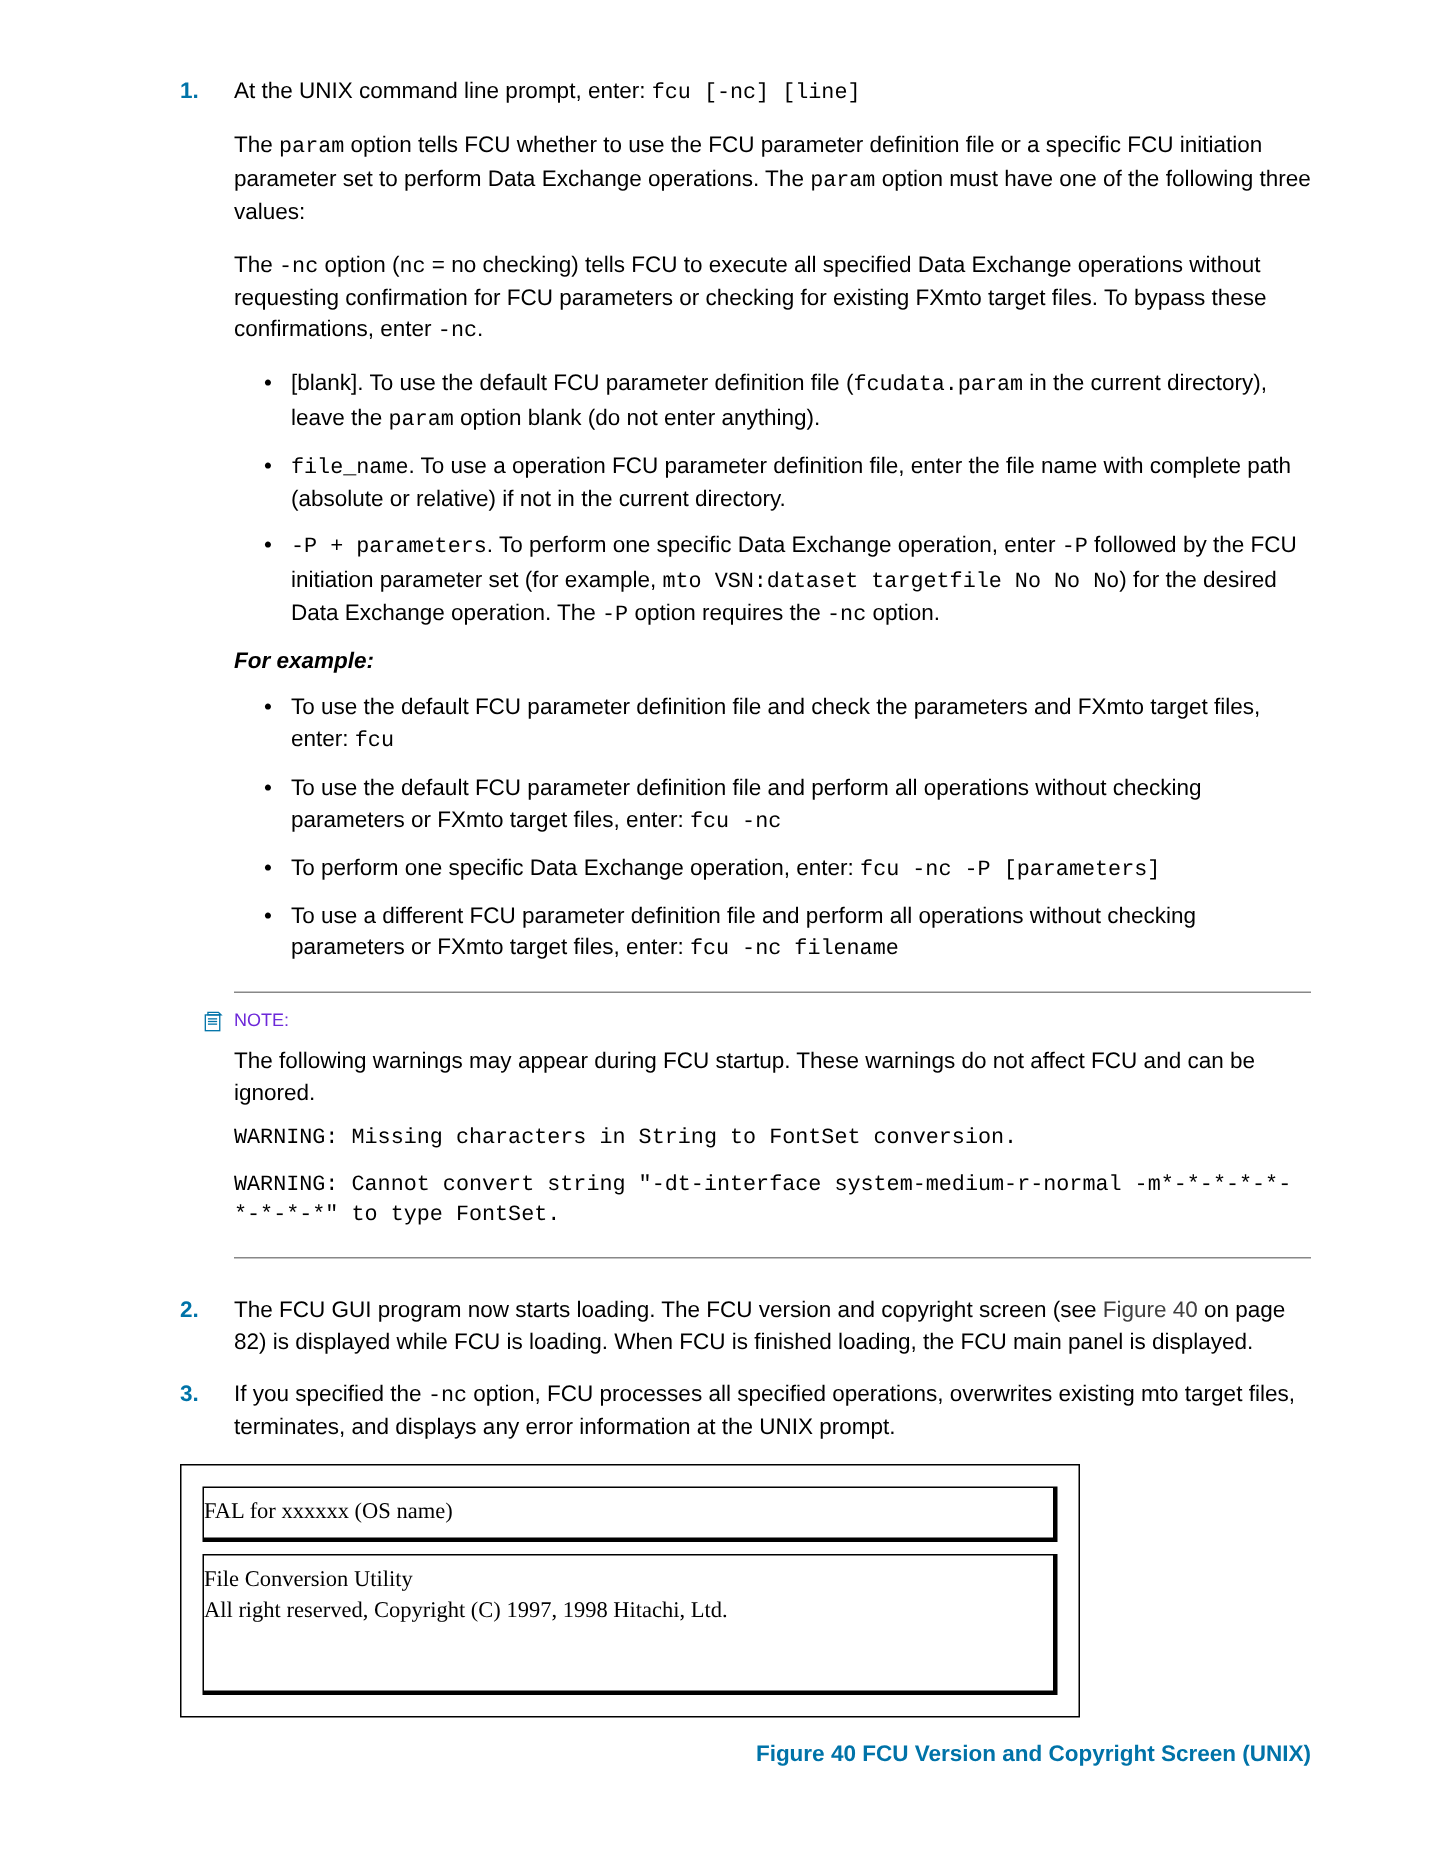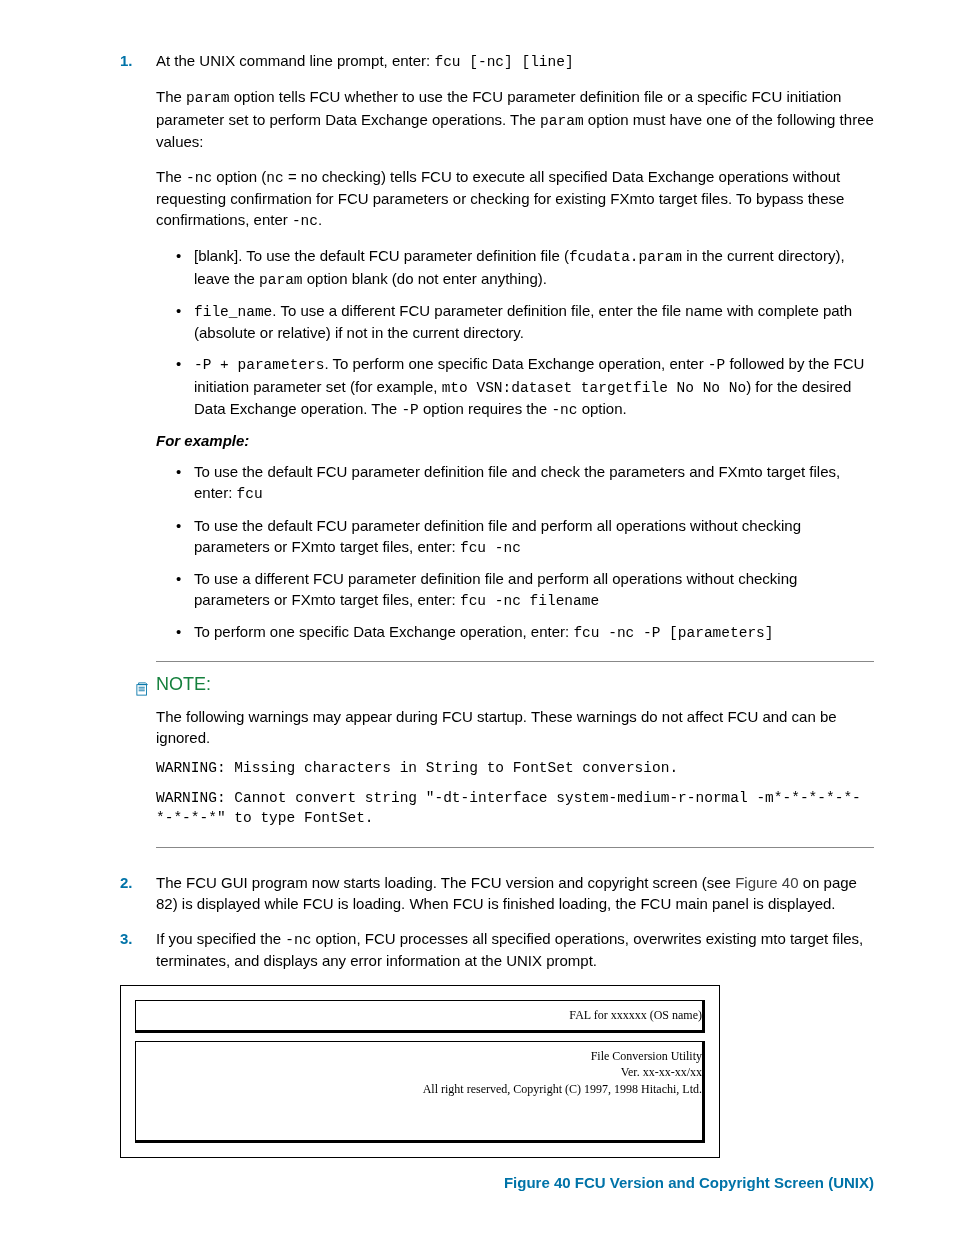--- a/index.html
+++ b/index.html
@@ -56,22 +56,22 @@
     font-weight: bold;
     margin: 10px 0 10px 0;
   }
   .note-block {
     margin: 18px 0 24px 0;
     border-top: 1px solid #888;
     border-bottom: 1px solid #888;
     padding: 10px 0 18px 0;
   }
   .note-head {
-    color: #15803d;
-    font-size: 18px;
+    color: #6d28d9;
+    font-size: 12px;
     margin-bottom: 8px;
     display: flex;
     align-items: center;
     gap: 6px;
     margin-left: -20px;
   }
   .note-icon {
     width: 14px; height: 14px;
     display: inline-block;
   }
@@ -80,23 +80,23 @@
   .figure-box {
     border: 1px solid #000;
     padding: 14px;
     margin: 14px 0;
     width: 570px;
   }
   .figure-inner1, .figure-inner2 {
     border: 1px solid #000;
     border-right: 3px solid #000;
     border-bottom: 3px solid #000;
-    text-align: right;
+    text-align: left;
     font-family: "Times New Roman", serif;
-    font-size: 12px;
+    font-size: 15px;
   }
   .figure-inner1 { padding: 6px 0; margin-bottom: 8px; }
   .figure-inner2 { padding: 6px 0 42px 0; }
   .figure-caption {
     color: #0073a8;
     font-weight: bold;
     margin-top: 12px;
     font-size: 15px;
     text-align: right;
   }
@@ -114,32 +114,32 @@
       <span>The </span><span class="mono">param</span><span> option tells FCU whether to use the FCU parameter definition file or a specific FCU initiation parameter set to perform Data Exchange operations. The </span><span class="mono">param</span><span> option must have one of the following three values:</span>
     </p>
     <p>
       <span>The </span><span class="mono">-nc</span><span> option (</span><span class="mono">nc</span><span> = no checking) tells FCU to execute all specified Data Exchange operations without requesting confirmation for FCU parameters or checking for existing FXmto target files. To bypass these confirmations, enter </span><span class="mono">-nc</span><span>.</span>
     </p>
     <ul class="bul">
       <li>
         <span>[blank]. To use the default FCU parameter definition file (</span><span class="mono">fcudata.param</span><span> in the current directory), leave the </span><span class="mono">param</span><span> option blank (do not enter anything).</span>
       </li>
       <li>
-        <span class="mono">file_name</span><span>. To use a different FCU parameter definition file, enter the file name with complete path (absolute or relative) if not in the current directory.</span>
+        <span class="mono">file_name</span><span>. To use a operation FCU parameter definition file, enter the file name with complete path (absolute or relative) if not in the current directory.</span>
       </li>
       <li>
         <span class="mono">-P + parameters</span><span>. To perform one specific Data Exchange operation, enter </span><span class="mono">-P</span><span> followed by the FCU initiation parameter set (for example, </span><span class="mono">mto VSN:dataset targetfile No No No</span><span>) for the desired Data Exchange operation. The </span><span class="mono">-P</span><span> option requires the </span><span class="mono">-nc</span><span> option.</span>
       </li>
     </ul>
     <p class="example-label">For example:</p>
     <ul class="bul">
       <li><span>To use the default FCU parameter definition file and check the parameters and FXmto target files, enter: </span><span class="mono">fcu</span></li>
       <li><span>To use the default FCU parameter definition file and perform all operations without checking parameters or FXmto target files, enter: </span><span class="mono">fcu -nc</span></li>
+      <li><span>To perform one specific Data Exchange operation, enter: </span><span class="mono">fcu -nc -P [parameters]</span></li>
       <li><span>To use a different FCU parameter definition file and perform all operations without checking parameters or FXmto target files, enter: </span><span class="mono">fcu -nc filename</span></li>
-      <li><span>To perform one specific Data Exchange operation, enter: </span><span class="mono">fcu -nc -P [parameters]</span></li>
     </ul>
 
     <div class="note-block">
       <div class="note-head">
         <span class="note-icon">
           <svg viewBox="0 0 16 16">
               <rect x="1" y="3" width="11" height="12" fill="none" stroke="#0073a8" stroke-width="1"></rect>
               <path d="M3 1h8l2 2H3z" fill="none" stroke="#0073a8" stroke-width="1"></path>
               <line x1="3" y1="6" x2="10" y2="6" stroke="#0073a8"></line>
               <line x1="3" y1="8" x2="10" y2="8" stroke="#0073a8"></line>
@@ -170,17 +170,16 @@
     </p>
   </li>
 </ol>
 
 <div class="figure-box">
   <div class="figure-inner1">
     <span>FAL for xxxxxx (OS name)</span>
   </div>
   <div class="figure-inner2">
     <div>File Conversion Utility</div>
-    <div>Ver. xx-xx-xx/xx</div>
     <div>All right reserved, Copyright (C) 1997, 1998 Hitachi, Ltd.</div>
   </div>
 </div>
 <div class="figure-caption">Figure 40 FCU Version and Copyright Screen (UNIX)</div>
 
 </body></html>

